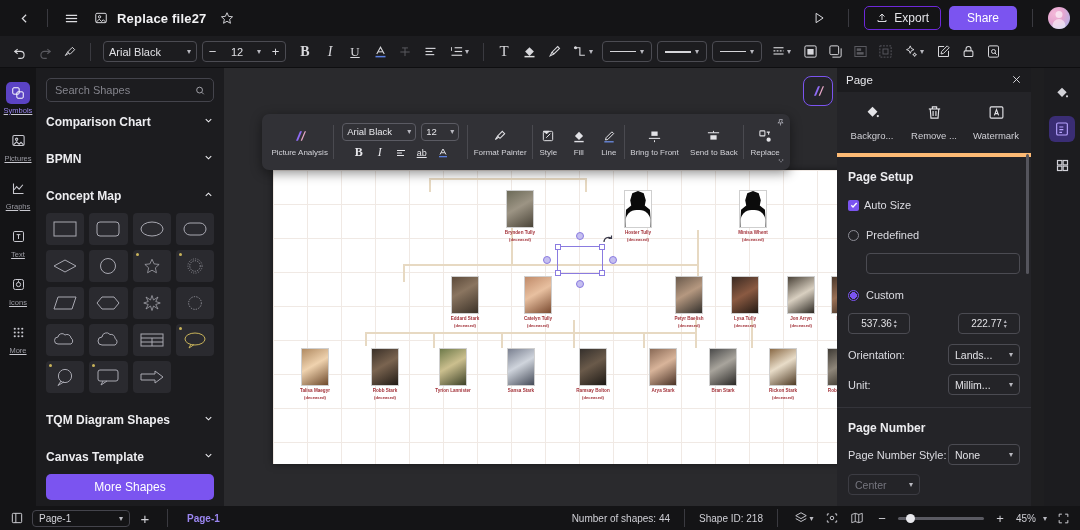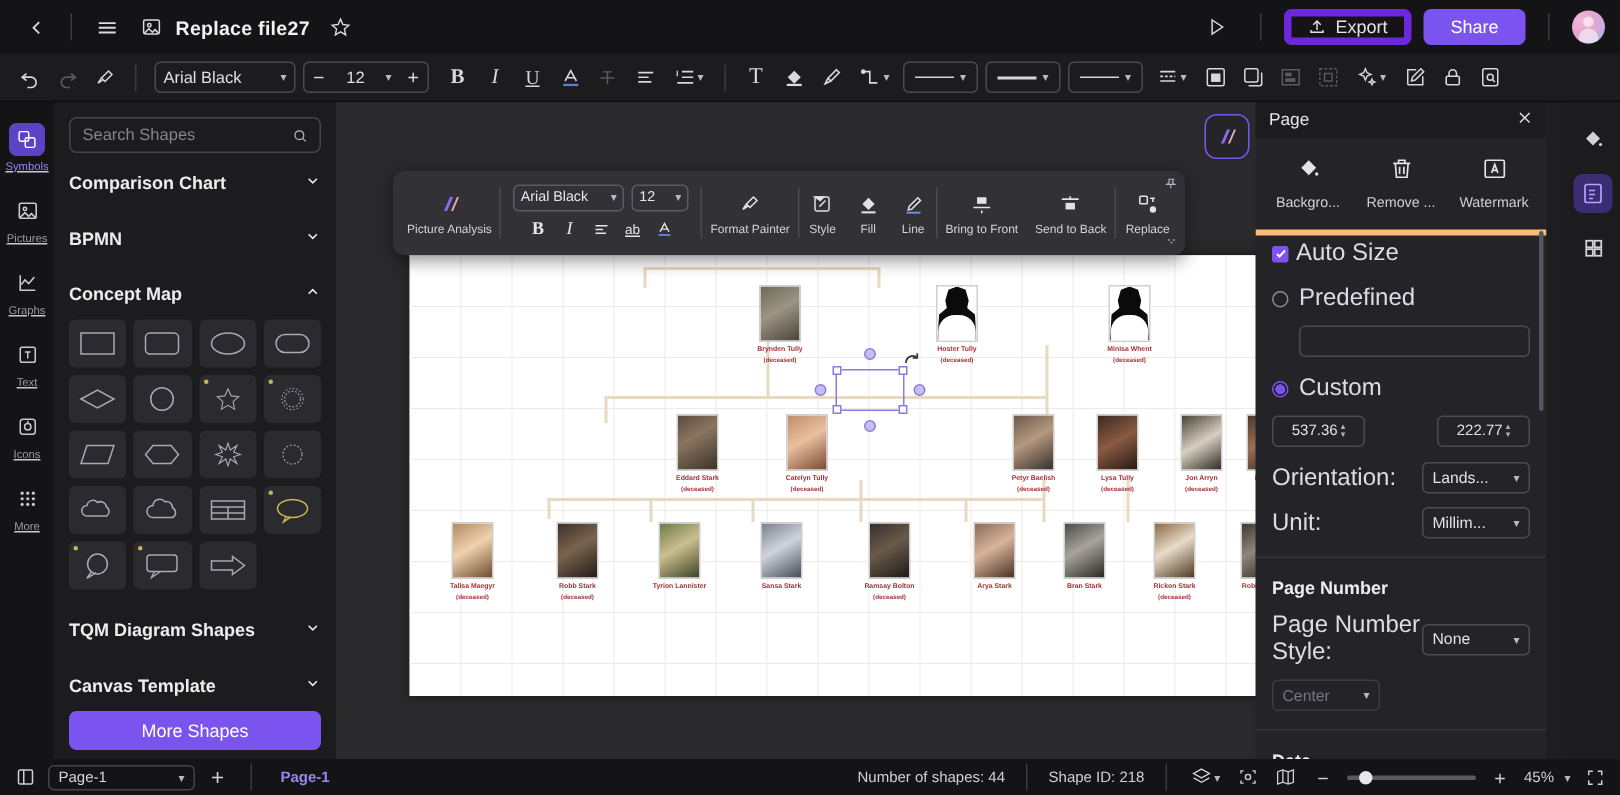--- a/index.html
+++ b/index.html
@@ -20,21 +20,21 @@
   }
   .tb-left{ display:flex; align-items:center; gap:2px; }
   .icbtn{
     width:28px; height:28px; border-radius:5px; display:flex;
     align-items:center; justify-content:center; color:#dcdce0; cursor:pointer;
   }
   .vsep{ width:1px; height:18px; background:#3a3a40; margin:0 7px; }
   .filename{ font-size:13px; font-weight:bold; color:#f2f2f4; letter-spacing:.2px; }
   .tb-right{ position:absolute; right:10px; top:0; height:36px; display:flex; align-items:center; gap:8px; }
   .exportbtn{
-    height:24px; padding:0 11px; border:5px solid #6d28d9; border-radius:5px;
+    height:24px; padding:0 11px; border:1px solid #6d28d9; border-radius:5px;
     display:flex; align-items:center; gap:6px; font-size:12px; color:#e4e4e8; cursor:pointer;
     background:transparent;
   }
   .sharebtn{
     height:24px; padding:0 18px; border-radius:5px; background:#7b54f0;
     display:flex; align-items:center; font-size:12px; color:#fff; cursor:pointer; border:none;
   }
   .avatar{
     width:22px; height:22px; border-radius:50%;
     background:
@@ -238,21 +238,21 @@
   .cbx{
     width:11px; height:11px; border-radius:2px; background:#7b54f0; margin-right:5px;
     display:flex; align-items:center; justify-content:center; cursor:pointer;
   }
   .cbx svg{ display:block; }
   .rdo{
     width:11px; height:11px; border-radius:50%; border:1.3px solid #8d8d96;
     margin-right:7px; cursor:pointer; flex:none;
   }
   .rdo.on{ border-color:#7b54f0; background:radial-gradient(circle,#7b54f0 0 3.2px, transparent 3.3px); }
-  .lab{ font-size:16px; color:#dcdce2; }
+  .lab{ font-size:11px; color:#dcdce2; }
   .lab.dim{ color:#86868f; }
   .inputbox{
     height:21px; border:1px solid #4b4b52; border-radius:4px; width:100%;
     background:transparent; cursor:text;
   }
   .numbox{
     height:21px; border:1px solid #4b4b52; border-radius:4px; width:62px;
     display:flex; align-items:center; justify-content:center; gap:2px;
     font-size:10px; color:#e2e2e6; cursor:text;
   }
@@ -1066,20 +1066,21 @@
           <svg width="17" height="17" viewBox="0 0 24 24" fill="none" stroke="currentColor" stroke-width="1.6">
               <rect x="3" y="4" width="18" height="16" rx="1.6"></rect>
               <path d="M9 16l3-8 3 8M10 13.6h4"></path>
             </svg>
         </span>
         <span class="lbl">Watermark</span>
       </div>
     </div>
 
     <div class="rp-body">
+      <div class="rp-h">Page Setup</div>
 
       <div class="row">
         <span class="cbx">
           <svg width="8" height="8" viewBox="0 0 24 24" fill="none" stroke="#fff" stroke-width="4">
               <polyline points="4 13 9 18 20 6"></polyline>
             </svg>
         </span>
         <span class="lab">Auto Size</span>
       </div>
 

